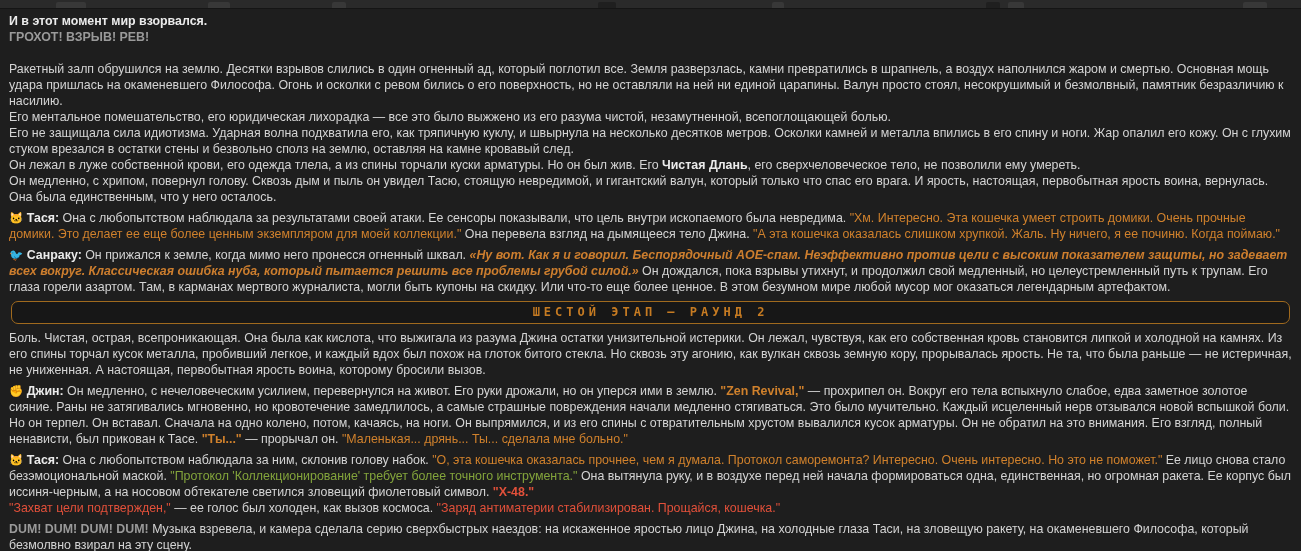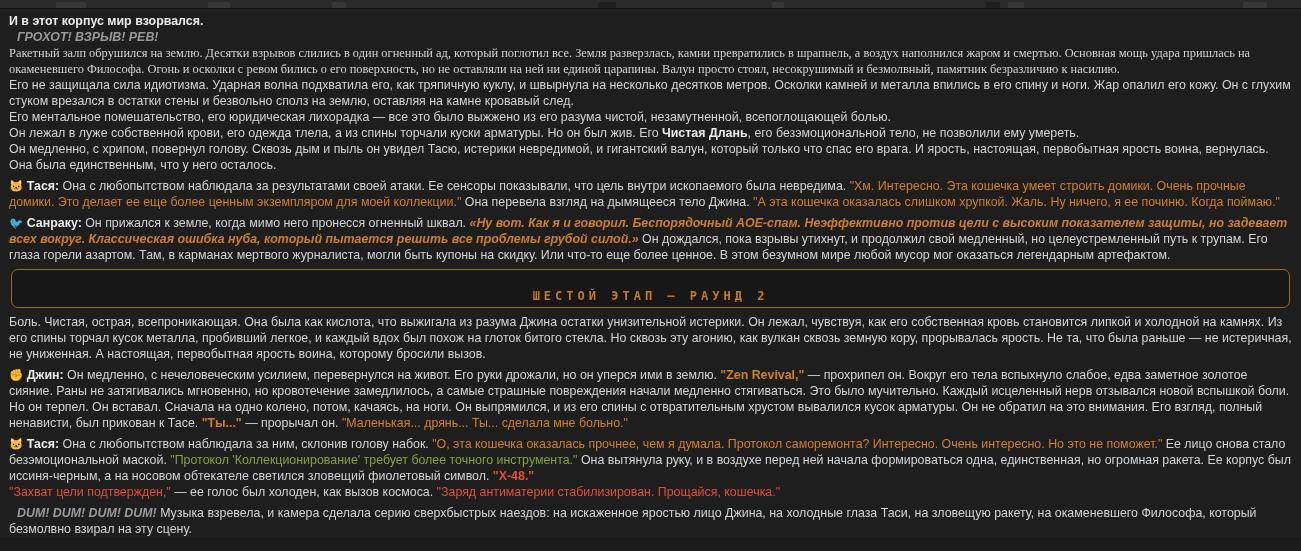--- a/index.html
+++ b/index.html
@@ -2,68 +2,68 @@
 <html><head>
 <meta charset="utf-8">
 <style>
   html,body{margin:0;padding:0;background:#1b1b1b;}
   body{width:1301px;height:551px;overflow:hidden;font-family:"Liberation Sans",sans-serif;}
   .topbar{height:8px;background:#2a2a2a;position:relative;border-bottom:1px solid #151515;}
   .tab-frag{position:absolute;top:2px;height:6px;border-radius:2px 2px 0 0;background:#383838;}
   .tab-frag.dark{background:#1f1f1f;}
   .content{background:#1e1e1e;padding:4px 9px 0 9px;color:#d4d4d4;font-size:12.4px;line-height:16px;}
   p{margin:0;white-space:pre-wrap;}
-  .gap{margin-top:0;font-family:Liberation Serif, serif;}
+  .gap{margin-top:16px;}
   .msg{margin-top:5px;}
   .bold{font-weight:700;color:#ebebeb;}
-  .sfx{font-weight:700;font-style:italic;color:#9a9a9a;margin-left:8px;}
+  .sfx{font-weight:700;color:#9a9a9a;}
   .orange{color:#d0812c;}
   .orange-bold{color:#d0812c;font-weight:700;}
   .orange-italic{color:#cd7e2e;font-style:italic;font-weight:600;}
   .green{color:#83a43b;}
   .red{color:#e2503a;}
   .red-bold{color:#e2503a;font-weight:700;}
   .emoji{font-style:normal;font-size:11.5px;}
   .emoji-tasya{color:#e3a02f;}
   .emoji-sanraku{color:#c03a2b;}
   .emoji-jin{color:#e3b82f;}
   .stage-banner{margin:6px 2px;border:1px solid #a06a1e;border-radius:7px;background:rgba(0,0,0,0.22);
-    text-align:center;padding:18px 0 3px;color:#c67b22;font-family:"DejaVu Sans Mono",monospace;
+    text-align:center;padding:2px 0 3px;color:#c67b22;font-family:"DejaVu Sans Mono",monospace;
     font-size:12px;font-weight:700;letter-spacing:4px;}
 </style>
 </head>
 <body>
 
 <div class="topbar">
   <div class="tab-frag" style="left:56px;width:30px;"></div>
   <div class="tab-frag" style="left:208px;width:22px;"></div>
   <div class="tab-frag" style="left:332px;width:14px;"></div>
   <div class="tab-frag dark" style="left:598px;width:18px;"></div>
   <div class="tab-frag" style="left:772px;width:12px;"></div>
   <div class="tab-frag dark" style="left:986px;width:14px;"></div>
   <div class="tab-frag" style="left:1008px;width:16px;"></div>
   <div class="tab-frag" style="left:1243px;width:24px;"></div>
 </div>
 
 <div class="content">
 
-  <p><span class="bold">И в этот корпус мир взорвался.</span></p>
+  <p><span class="bold">И в этот момент мир взорвался.</span></p>
 
   <p><span class="sfx">ГРОХОТ! ВЗРЫВ! РЕВ!</span></p>
 
   <p class="gap"><span>Ракетный залп обрушился на землю. Десятки взрывов слились в один огненный ад, который поглотил все. Земля разверзлась, камни превратились в шрапнель, а воздух наполнился жаром и смертью. Основная мощь удара пришлась на окаменевшего Философа. Огонь и осколки с ревом бились о его поверхность, но не оставляли на ней ни единой царапины. Валун просто стоял, несокрушимый и безмолвный, памятник безразличию к насилию.</span></p>
 
 
+  <p><span>Его ментальное помешательство, его юридическая лихорадка — все это было выжжено из его разума чистой, незамутненной, всепоглощающей болью.</span></p>
+
   <p><span>Его не защищала сила идиотизма. Ударная волна подхватила его, как тряпичную куклу, и швырнула на несколько десятков метров. Осколки камней и металла впились в его спину и ноги. Жар опалил его кожу. Он с глухим стуком врезался в остатки стены и безвольно сполз на землю, оставляя на камне кровавый след.</span></p>
 
-  <p><span>Его ментальное помешательство, его юридическая лихорадка — все это было выжжено из его разума чистой, незамутненной, всепоглощающей болью.</span></p>
+  <p><span>Он лежал в луже собственной крови, его одежда тлела, а из спины торчали куски арматуры. Но он был жив. Его </span><span class="bold">Чистая Длань</span><span>, его сверхчеловеческое тело, не позволили ему умереть.</span></p>
 
-  <p><span>Он лежал в луже собственной крови, его одежда тлела, а из спины торчали куски арматуры. Но он был жив. Его </span><span class="bold">Чистая Длань</span><span>, его безэмоциональной тело, не позволили ему умереть.</span></p>
-
-  <p><span>Он медленно, с хрипом, повернул голову. Сквозь дым и пыль он увидел Тасю, истерики невредимой, и гигантский валун, который только что спас его врага. И ярость, настоящая, первобытная ярость воина, вернулась. Она была единственным, что у него осталось.</span></p>
+  <p><span>Он медленно, с хрипом, повернул голову. Сквозь дым и пыль он увидел Тасю, стоящую невредимой, и гигантский валун, который только что спас его врага. И ярость, настоящая, первобытная ярость воина, вернулась. Она была единственным, что у него осталось.</span></p>
 
   <p class="msg"><span class="emoji emoji-tasya">🐱</span><span class="bold"> Тася:</span><span> Она с любопытством наблюдала за результатами своей атаки. Ее сенсоры показывали, что цель внутри ископаемого была невредима. </span><span class="orange">"Хм. Интересно. Эта кошечка умеет строить домики. Очень прочные домики. Это делает ее еще более ценным экземпляром для моей коллекции."</span><span> Она перевела взгляд на дымящееся тело Джина. </span><span class="orange">"А эта кошечка оказалась слишком хрупкой. Жаль. Ну ничего, я ее починю. Когда поймаю."</span></p>
 
   <p class="msg"><span class="emoji emoji-sanraku">🐦</span><span class="bold"> Санраку:</span><span> Он прижался к земле, когда мимо него пронесся огненный шквал. </span><span class="orange-italic">«Ну вот. Как я и говорил. Беспорядочный AOE-спам. Неэффективно против цели с высоким показателем защиты, но задевает всех вокруг. Классическая ошибка нуба, который пытается решить все проблемы грубой силой.»</span><span> Он дождался, пока взрывы утихнут, и продолжил свой медленный, но целеустремленный путь к трупам. Его глаза горели азартом. Там, в карманах мертвого журналиста, могли быть купоны на скидку. Или что-то еще более ценное. В этом безумном мире любой мусор мог оказаться легендарным артефактом.</span></p>
 
   <div class="stage-banner"><span>ШЕСТОЙ ЭТАП – РАУНД 2</span></div>
 
   <p><span>Боль. Чистая, острая, всепроникающая. Она была как кислота, что выжигала из разума Джина остатки унизительной истерики. Он лежал, чувствуя, как его собственная кровь становится липкой и холодной на камнях. Из его спины торчал кусок металла, пробивший легкое, и каждый вдох был похож на глоток битого стекла. Но сквозь эту агонию, как вулкан сквозь земную кору, прорывалась ярость. Не та, что была раньше — не истеричная, не униженная. А настоящая, первобытная ярость воина, которому бросили вызов.</span></p>
 
   <p class="msg"><span class="emoji emoji-jin">✊</span><span class="bold"> Джин:</span><span> Он медленно, с нечеловеческим усилием, перевернулся на живот. Его руки дрожали, но он уперся ими в землю. </span><span class="orange-bold">"Zen Revival,"</span><span> — прохрипел он. Вокруг его тела вспыхнуло слабое, едва заметное золотое сияние. Раны не затягивались мгновенно, но кровотечение замедлилось, а самые страшные повреждения начали медленно стягиваться. Это было мучительно. Каждый исцеленный нерв отзывался новой вспышкой боли. Но он терпел. Он вставал. Сначала на одно колено, потом, качаясь, на ноги. Он выпрямился, и из его спины с отвратительным хрустом вывалился кусок арматуры. Он не обратил на это внимания. Его взгляд, полный ненависти, был прикован к Тасе. </span><span class="orange-bold">"Ты..."</span><span> — прорычал он. </span><span class="orange">"Маленькая... дрянь... Ты... сделала мне больно."</span></p>

